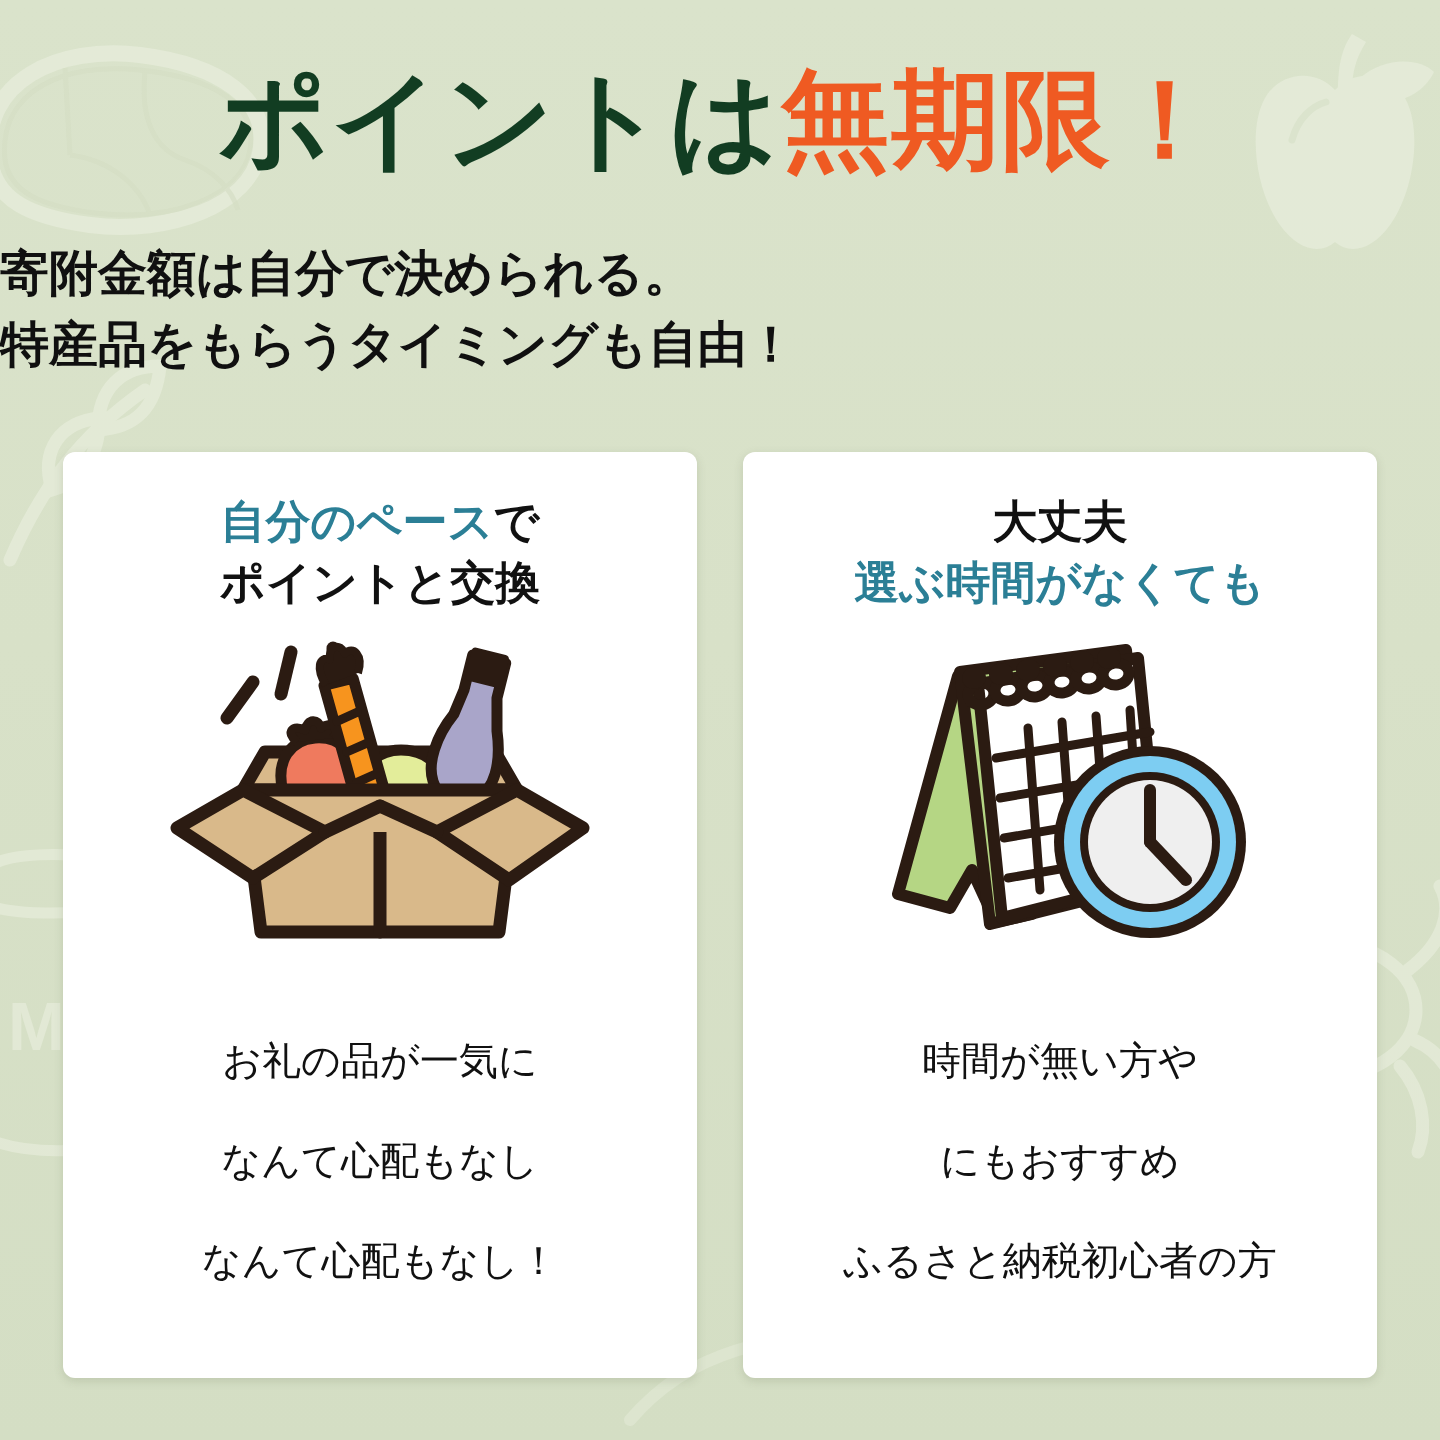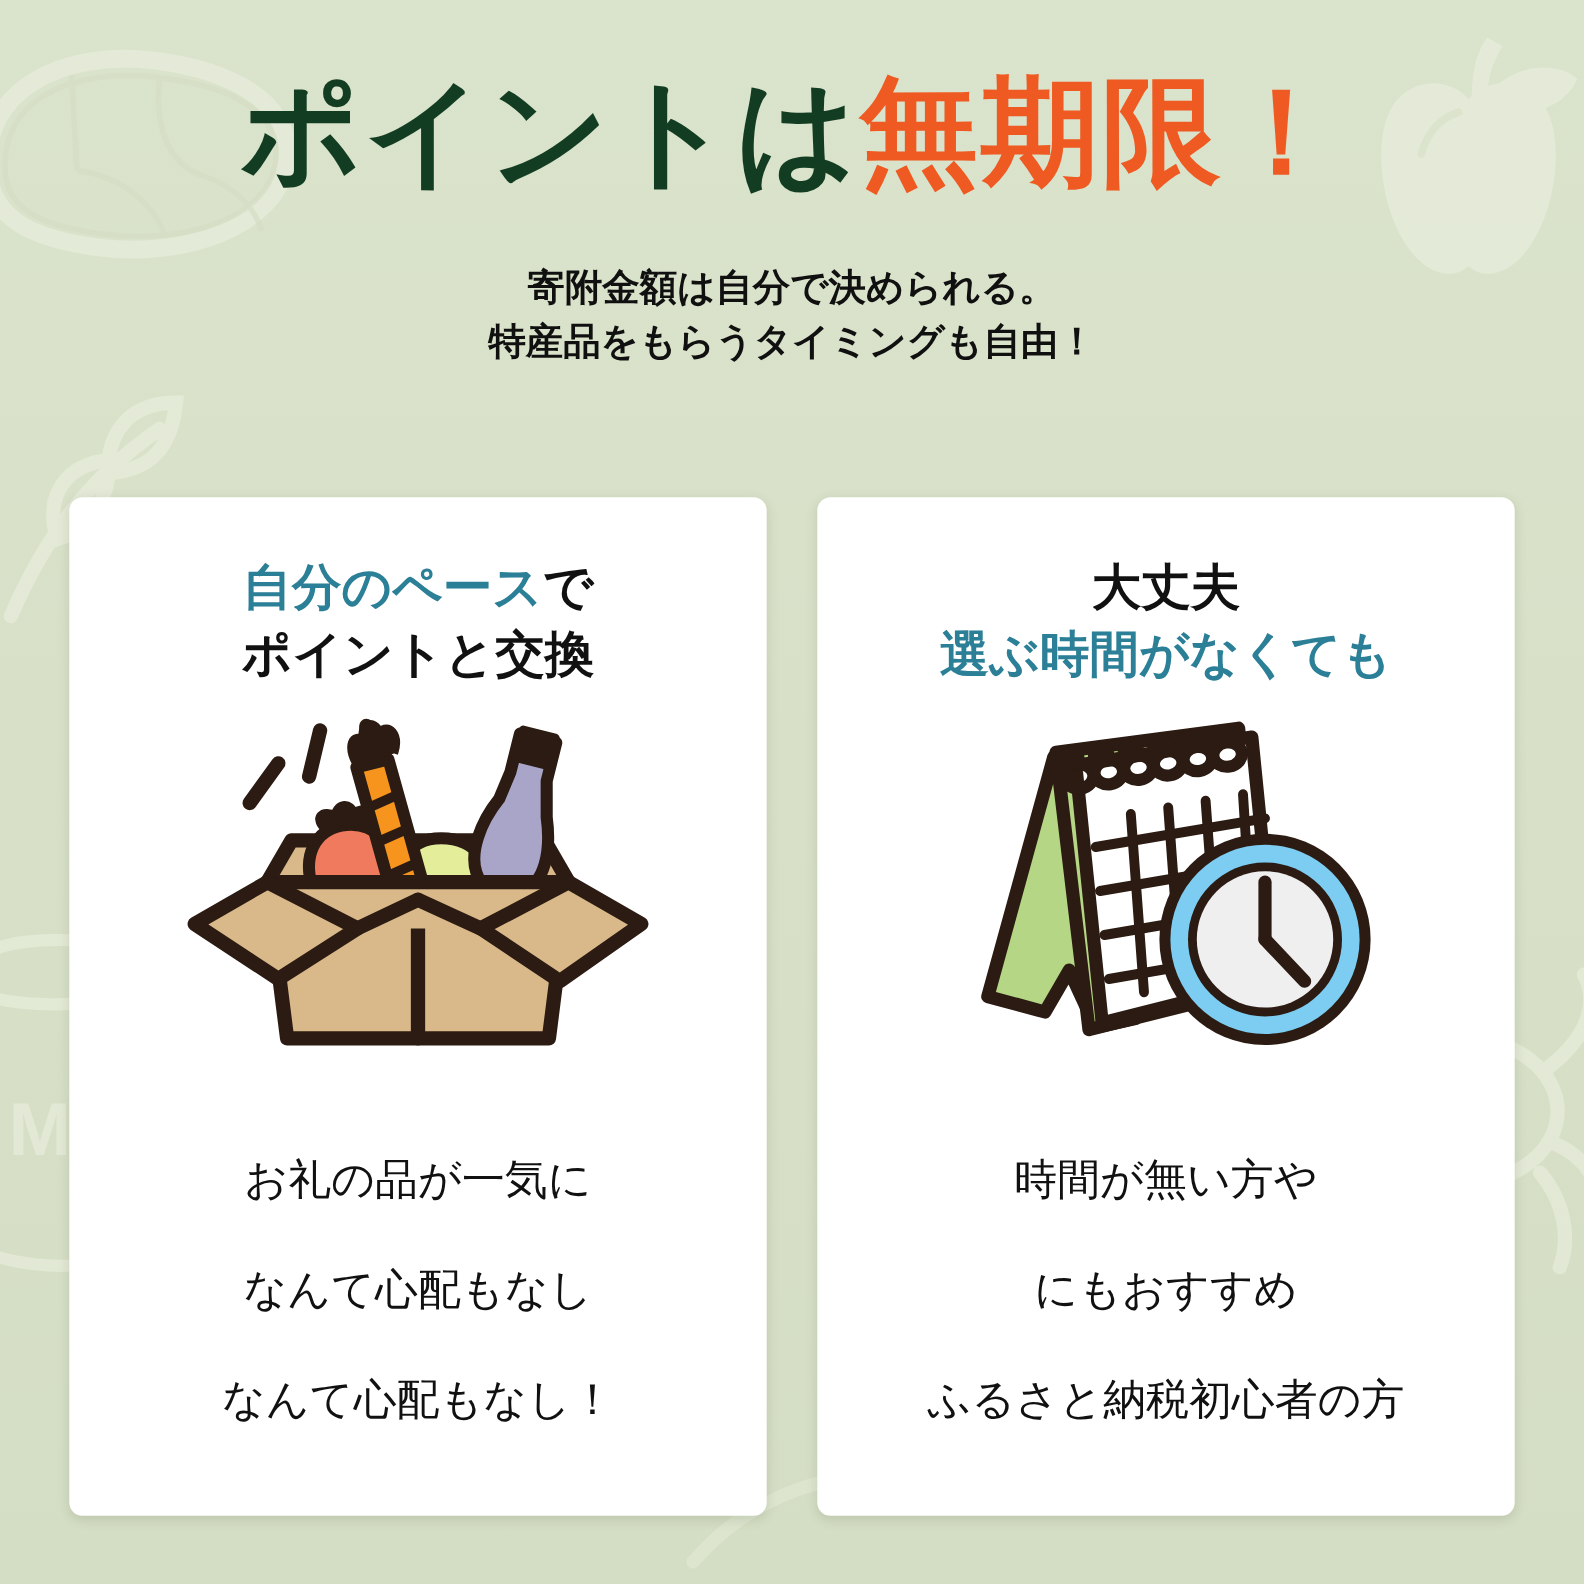--- a/index.html
+++ b/index.html
@@ -16,31 +16,31 @@
   .bg-layer{position:absolute;inset:0;pointer-events:none;}
   .wm{position:absolute;opacity:.5;}
 
   
   .headline{position:absolute;top:62px;left:0;width:1440px;text-align:center;
             font-size:108px;font-weight:bold;letter-spacing:2px;line-height:1.08;
             white-space:nowrap;}
   .hl-green{color:#123d22;}
   .hl-orange{color:#ef5a22;}
 
-  .subtitle{position:absolute;top:238px;left:0;width:1440px;text-align:center;
-            font-size:34px;font-weight:bold;color:#101010;line-height:1.45;}
+  .subtitle{position:absolute;top:238px;left:0;width:1440px;text-align:left;
+            font-size:49px;font-weight:bold;color:#101010;line-height:1.45;}
   .subtitle div{white-space:nowrap;}
 
   
   .cards{position:absolute;top:452px;left:63px;width:1314px;height:926px;
          display:flex;justify-content:space-between;}
   .card{width:634px;height:926px;background:#fff;border-radius:12px;
         box-shadow:0 3px 10px rgba(90,100,70,.18);
         display:flex;flex-direction:column;align-items:center;
-        box-sizing:border-box;padding-top:52px;position:relative;}
+        box-sizing:border-box;padding-top:40px;position:relative;}
 
   .card-title{text-align:center;font-size:45px;font-weight:bold;line-height:1.35;
               color:#111;}
   .card-title .teal{color:#2b7f96;}
   .card-title div{white-space:nowrap;}
 
   .art{flex:0 0 auto;margin-top:18px;height:330px;display:flex;align-items:center;justify-content:center;}
 
   .card-caption{margin-top:28px;text-align:center;font-size:39px;line-height:1.52;
                 color:#111;}

